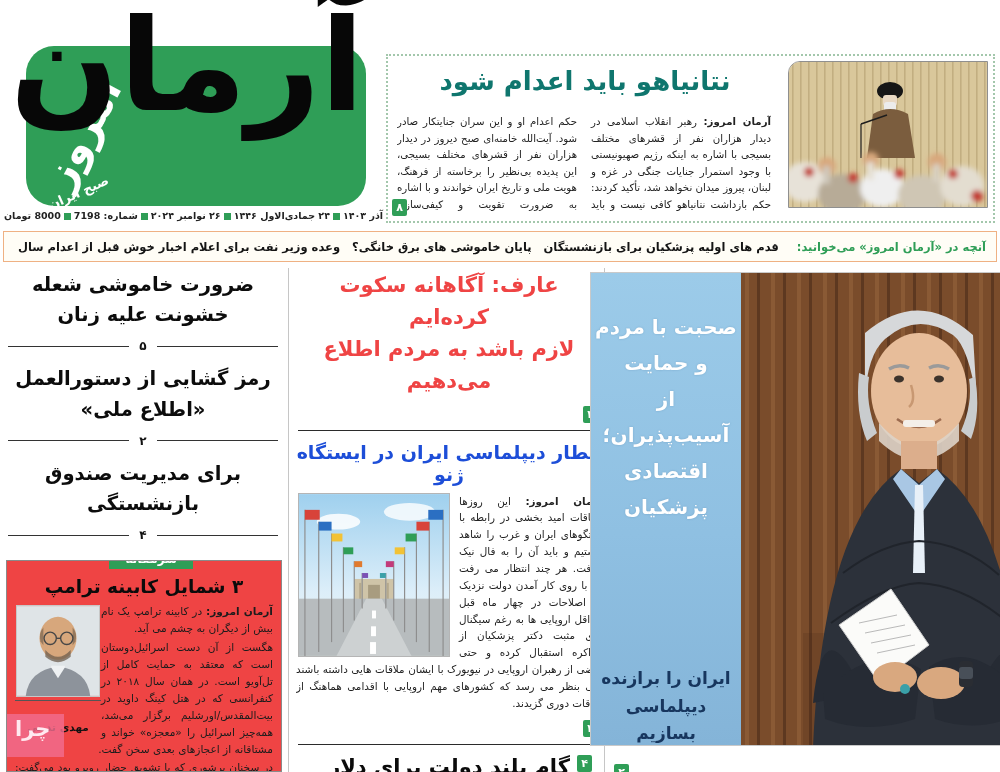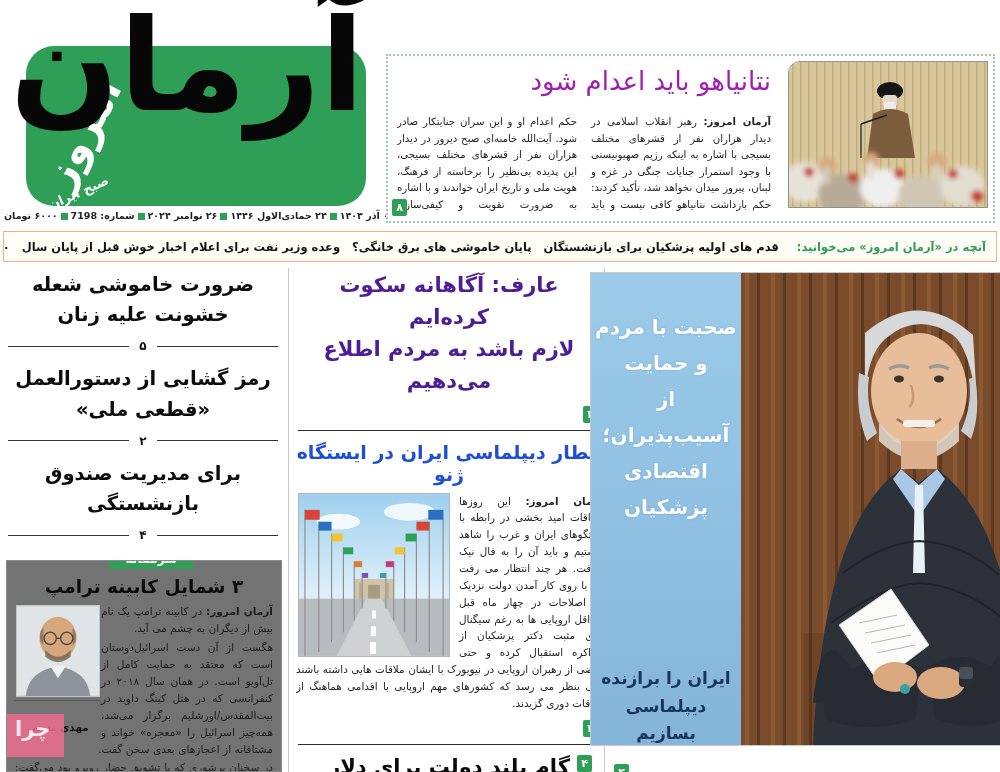--- a/index.html
+++ b/index.html
@@ -15,21 +15,21 @@
   #green-box { left:26px; top:46px; width:340px; height:160px; background:#2f9e57; border-radius:28px; }
   #brand-title { right:2px; top:-76px; font-size:128px; font-weight:bold; color:#070707; line-height:1.5; letter-spacing:-5px; white-space:nowrap; }
   #brand-sub { left:-2px; top:62px; font-size:42px; font-weight:bold; color:#fff; transform:rotate(-62deg); }
   #brand-tagline { left:20px; bottom:6px; font-size:13px; color:#fff; font-weight:bold; transform:rotate(-24deg); }
   #dateline { left:4px; top:210px; font-size:9.5px; font-weight:bold; color:#222; white-space:nowrap; direction:rtl; }
   .sq { display:inline-block; width:7px; height:7px; background:#2f9e57; margin:0 3px; vertical-align:middle; }
 
   
   #top-story { left:386px; top:54px; width:609px; height:169px; border:2px dotted #a3c7ac; background:#fff; }
   .ts-photo { position:absolute; right:5px; top:5px; width:200px; height:147px; border-radius:12px 0 0 0; overflow:hidden; border:1px solid #8f8f8f; }
-  .ts-headline { position:absolute; right:222px; top:10px; width:372px; text-align:right; font-size:26px; font-weight:normal; color:#a21caf; }
+  .ts-headline { position:absolute; right:222px; top:10px; width:372px; text-align:center; font-size:26px; font-weight:bold; color:#0f766e; }
   .ts-body { position:absolute; right:222px; top:58px; width:374px; height:100px; column-count:2; column-gap:14px; font-size:10.2px; line-height:1.62; text-align:justify; color:#222; overflow:hidden; }
   .badge { display:inline-flex; width:15px; height:17px; background:#2f9e57; color:#fff; font-size:11px; font-weight:bold; align-items:center; justify-content:center; border-radius:2px; }
   .ts-badge { position:absolute; left:4px; bottom:5px; }
 
   
   #ticker { left:3px; top:231px; width:994px; height:31px; border:1px solid #efb183; background:#fffdf6;
     display:flex; align-items:center; padding:0 10px; font-size:11.5px; font-weight:bold; white-space:nowrap; overflow:hidden; }
   .ticker-label { color:#2f9e57; margin-left:6px; }
   .ticker-item { color:#141414; }
   #ticker .sq { margin:0 6px; }
@@ -38,33 +38,33 @@
   .vline { position:absolute; top:268px; height:504px; width:1px; background:#c6c6c6; }
   #vline1 { left:288px; } #vline2 { left:604px; }
 
   
   #left-col { left:4px; top:270px; width:278px; }
   .lc-head { text-align:center; font-weight:bold; font-size:19.5px; line-height:1.55; color:#0c0c0c; }
   .sep { display:flex; align-items:center; margin:9px 4px 11px; }
   .sep .line { flex:1; height:1px; background:#333; }
   .sep .num { margin:0 10px; font-size:12px; font-weight:bold; color:#111; }
 
-  #editorial { position:absolute; left:6px; top:560px; width:276px; height:212px; border:1px solid #8a8a8a; padding:13px 8px 0; overflow:hidden; background:#737373; }
+  #editorial { position:absolute; left:6px; top:560px; width:276px; height:212px; border:1px solid #8a8a8a; padding:13px 8px 0; overflow:hidden; background:#ef4444; }
   .ed-tab { position:absolute; top:-10px; right:88px; background:#2f9e57; color:#fff; font-size:12px; font-weight:bold; padding:1px 16px 3px; }
   .ed-head { text-align:center; font-size:18.5px; font-weight:bold; margin:2px 0 6px; color:#0b0b0b; }
   .ed-body { font-size:10.6px; line-height:1.6; text-align:justify; color:#1c1c1c; }
   .ed-body p { margin-bottom:2px; }
   .ed-photo { float:left; width:86px; margin:2px 0 2px 0; text-align:center; }
   .ed-photo svg { width:84px; height:92px; border:1px solid #c7c7c7; display:block; margin:0 auto; }
   .ed-author { font-size:10.5px; font-weight:bold; border-top:1px solid #555; margin-top:3px; padding-top:18px; color:#111; }
   .ed-watermark { position:absolute; bottom:14px; left:-6px; background:rgba(241,108,143,0.82); color:#ffe9f0; font-size:21px; font-weight:bold; padding:3px 14px 16px; }
 
   
   #mid-col { position:absolute; left:296px; top:270px; width:306px; height:502px; overflow:hidden; }
-  .mc-head1 { text-align:center; font-weight:bold; font-size:21px; line-height:1.52; color:#4c1d95; }
+  .mc-head1 { text-align:center; font-weight:bold; font-size:21px; line-height:1.52; color:#ef4444; }
   .badge-row { margin:5px 4px 0; }
   hr.rule { border:none; border-top:1.5px solid #2b2b2b; margin:7px 2px 10px; }
   .mc-head2 { text-align:center; font-weight:bold; font-size:19px; margin-bottom:8px; color:#1d4ed8; }
   .mc-body { font-size:10.4px; line-height:1.62; text-align:justify; color:#222; }
   .flags-wrap { float:left; width:152px; height:164px; margin-left:2px; margin-right:9px; border:1px solid #b5b5b5; }
   .mc-head3 { text-align:center; font-weight:bold; font-size:21px; margin:2px 0 7px; color:#0b0b0b; }
   .mid-badge-end { position:absolute; bottom:0; right:10px; }
 
   
   #feature { position:absolute; left:590px; top:272px; width:449px; height:474px; border:1px solid #c9c9c9; overflow:hidden; background:#ec4899; }
@@ -78,21 +78,21 @@
 <body>
 
 <div id="page">
 
   <div class="abs" id="green-box">
     <div class="abs" id="brand-sub">امروز</div>
     <div class="abs" id="brand-title">آرمان</div>
     <div class="abs" id="brand-tagline">صبح ایران</div>
   </div>
   <div class="abs" id="dateline">
-    <span>سه‌شنبه</span><span class="sq"></span><span>۰۶ آذر ۱۴۰۳</span><span class="sq"></span><span>۲۴ جمادی‌الاول ۱۴۴۶</span><span class="sq"></span><span>۲۶ نوامبر ۲۰۲۴</span><span class="sq"></span><span>شماره: 7198</span><span class="sq"></span><span>۶۰۰۰ تومان</span>
+    <span>سه‌شنبه</span><span class="sq"></span><span>۰۶ آذر ۱۴۰۳</span><span class="sq"></span><span>۲۴ جمادی‌الاول ۱۴۴۶</span><span class="sq"></span><span>۲۶ نوامبر ۲۰۲۴</span><span class="sq"></span><span>شماره: 7198</span><span class="sq"></span><span>8000 تومان</span>
   </div>
 
   <div class="abs" id="top-story">
     <div class="ts-photo">
       <svg viewBox="0 0 200 147" width="200" height="147">
         <defs>
           <pattern id="curtain" width="8" height="147" patternUnits="userSpaceOnUse">
             <rect width="8" height="147" fill="#d9c79b"></rect>
               <rect x="5" width="1.6" height="147" fill="#c2ae81"></rect>
           </pattern>
@@ -135,21 +135,21 @@
     <span class="badge ts-badge">۸</span>
   </div>
 
   <div class="abs" id="ticker">
     <span class="ticker-label">آنچه در «آرمان امروز» می‌خوانید:</span>
     <span class="sq"></span>
     <span class="ticker-item">قدم های اولیه پزشکیان برای بازنشستگان</span>
     <span class="sq"></span>
     <span class="ticker-item">پایان خاموشی های برق خانگی؟</span>
     <span class="sq"></span>
-    <span class="ticker-item">وعده وزیر نفت برای اعلام اخبار خوش قبل از پایان سال</span>
+    <span class="ticker-item">وعده وزیر نفت برای اعلام اخبار خوش قبل از اعدام سال</span>
     <span class="sq"></span>
     <span class="ticker-item">۱۰ فیلم پرفروش سال ۲۰۲۴</span>
     <span class="sq"></span>
 
   </div>
 
   <div class="vline" id="vline1"></div>
   <div class="vline" id="vline2"></div>
 
   <div class="abs" id="left-col">
@@ -157,21 +157,21 @@
       <div>ضرورت خاموشی شعله</div>
       <div>خشونت علیه زنان</div>
     </div>
     <div class="sep">
       <span class="line"></span>
       <span class="num">۵</span>
       <span class="line"></span>
     </div>
     <div class="lc-head">
       <div>رمز گشایی از دستورالعمل</div>
-      <div>«قطعی ملی»</div>
+      <div>«اطلاع ملی»</div>
     </div>
     <div class="sep">
       <span class="line"></span>
       <span class="num">۲</span>
       <span class="line"></span>
     </div>
     <div class="lc-head">
       <div>برای مدیریت صندوق بازنشستگی</div>
     </div>
     <div class="sep">

